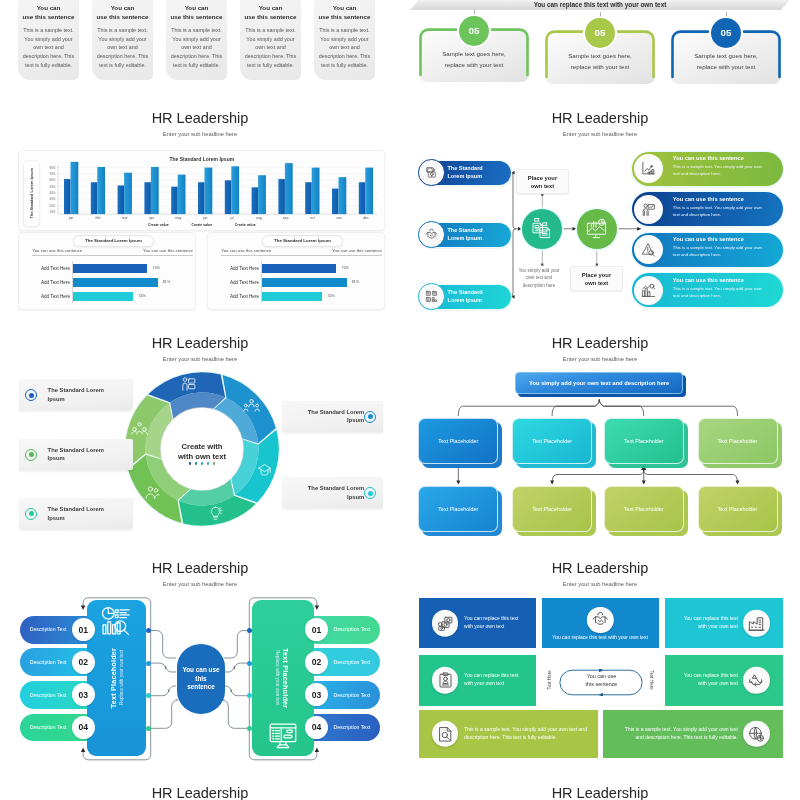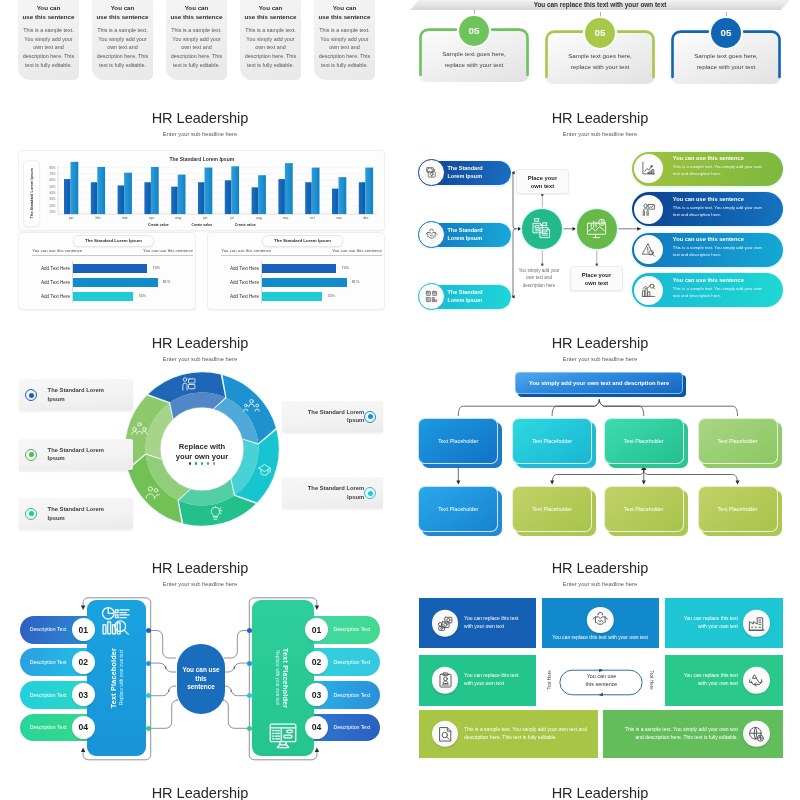--- a/index.html
+++ b/index.html
@@ -571,21 +571,21 @@
         </svg>
       </div>
 <div class="dn-ic" style="left:130.8px;top:97.8px;">
         <svg width="17" height="17" viewBox="0 0 24 24" fill="none" stroke="#ffffff" stroke-width="1.1" stroke-linecap="round" stroke-linejoin="round">
           <circle cx="12" cy="6" r="2.5"></circle>
           <circle cx="5" cy="13" r="2.5"></circle>
           <circle cx="19" cy="13" r="2.5"></circle>
           <path d="M8 20a4 4 0 0 1 8 0M1 20a4 4 0 0 1 6-3.4M17 16.6A4 4 0 0 1 23 20"></path>
         </svg>
       </div>
-<div class="dn-center" style="left:160.0px;top:120.0px;"><span>Replace with</span><br><span>your own your</span></div>
+<div class="dn-center" style="left:160.0px;top:120.0px;"><span>Create with</span><br><span>with own text</span></div>
 <div class="dn-dots" style="left:182.0px;top:140.4px;">
 <span class="dn-dot" style="background:#1b4f9c;"></span>
 <span class="dn-dot" style="background:#1b7fc4;"></span>
 <span class="dn-dot" style="background:#1aa8b8;"></span>
 <span class="dn-dot" style="background:#2bb58c;"></span>
 <span class="dn-dot" style="background:#7aae4e;"></span>
 </div>
 <div class="dn-row dn-row-l" style="top:57.3px;">
 <div class="dn-bullet" style="color:#1961ba;">
           <i style="background:#1961ba;"></i>

